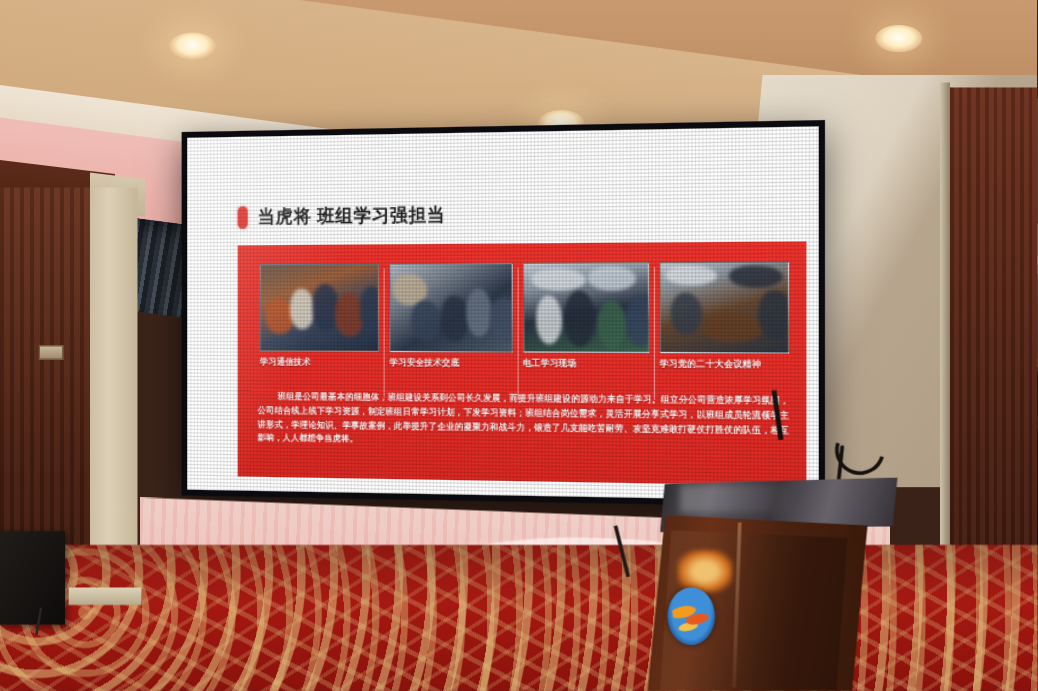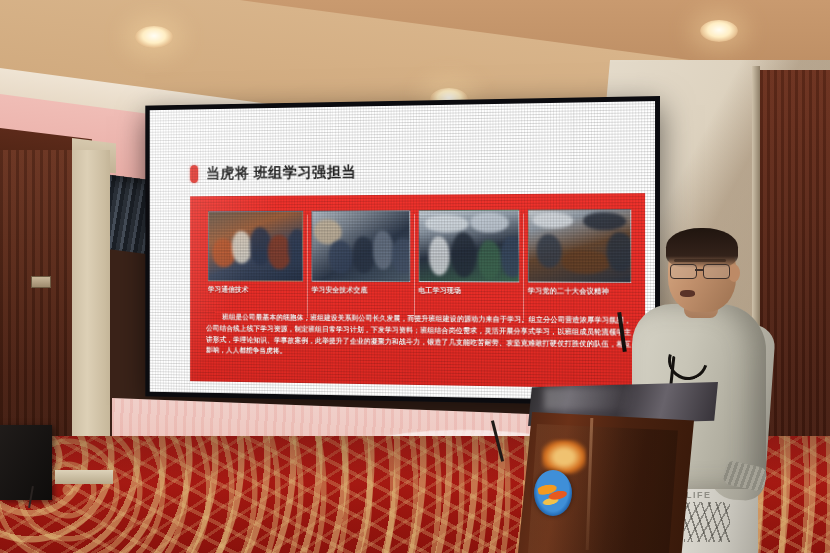--- a/index.html
+++ b/index.html
@@ -500,40 +500,20 @@
     <div class="stage-red"></div>
   </div>
   <div class="stage-front"></div>
 
   <div class="carpet"></div>
   <div class="carpet-shadow"></div>
   <div class="cabinet"></div>
   <div class="cable"></div>
   <div class="skirt-base"></div>
 
-  <div class="person">
-    <div class="pants"></div>
-    <div class="pants-text">LIFE</div>
-    <div class="pants-scribble"></div>
-    <div class="arm-r"></div>
-    <div class="torso"></div>
-    <div class="cuff"></div>
-    <div class="pin"></div>
-    <div class="neck"></div>
-    <div class="head"></div>
-    <div class="hair"></div>
-    <div class="ear"></div>
-    <div class="brow"></div>
-    <div class="glasses">
-      <div class="lens l"></div>
-      <div class="bridge"></div>
-      <div class="lens r"></div>
-    </div>
-    <div class="mouth"></div>
-  </div>
 
   <div class="side-mic"></div>
 
   <div class="podium">
     <div class="mic-curve"></div>
     <div class="mic-stem"></div>
     <div class="podium-top"></div>
     <div class="podium-top-gloss"></div>
     <div class="podium-body"></div>
     <div class="podium-face"></div>

